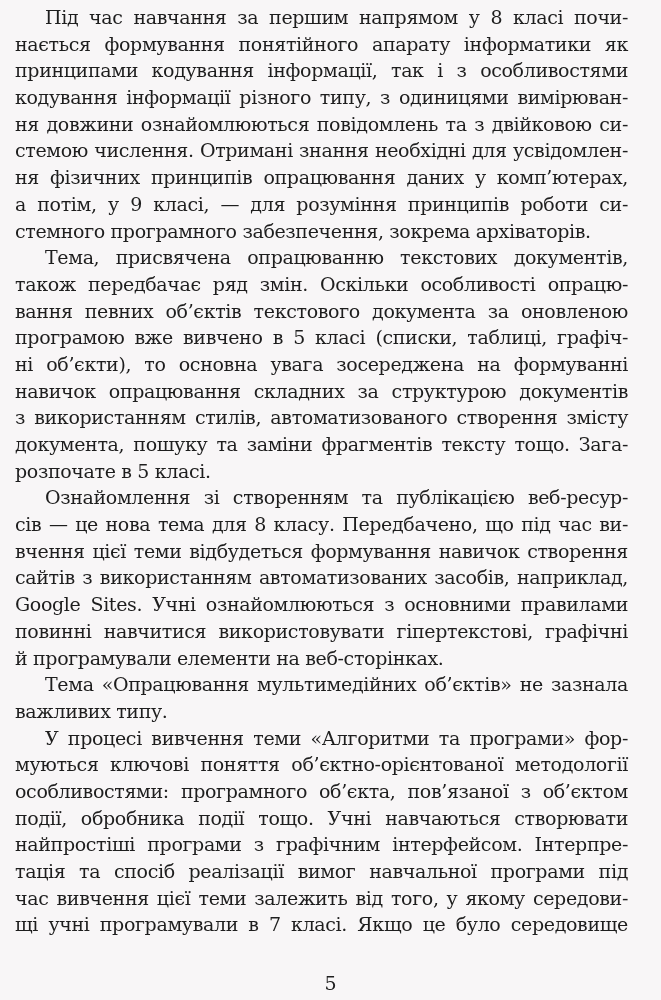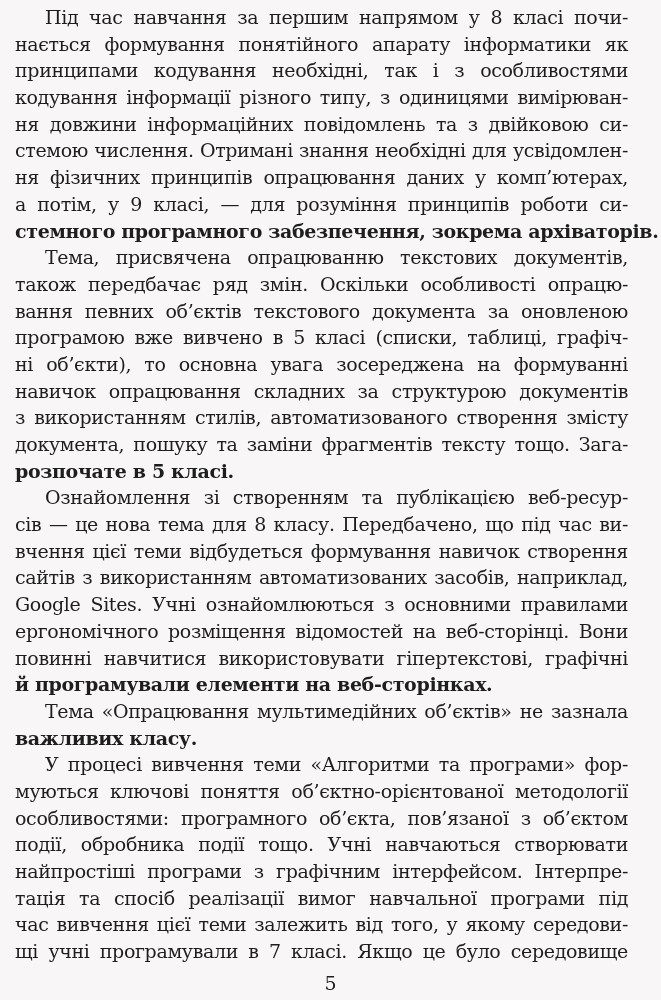--- a/index.html
+++ b/index.html
@@ -23,43 +23,43 @@
     }
     .line {
       display: block;
       height: 26.7px;
       white-space: nowrap;
       text-align: justify;
       text-align-last: justify;
       overflow: visible;
     }
     .line.indent { padding-left: 30px; }
-    .line.last { text-align-last: left; font-weight: bold; }
+    .line.last { text-align-last: left; }
     .page-number {
       position: absolute;
       left: 0;
       width: 661px;
       top: 972px;
       text-align: center;
       font-family: "DejaVu Serif", "Liberation Serif", serif;
       font-size: 19px;
       color: #1e1e1e;
     }
   </style>
 </head>
 <body>
 
 <div class="page">
 
   <div>
     <span class="line indent">Під час навчання за першим напрямом у 8 класі почи-</span>
     <span class="line">нається формування понятійного апарату інформатики як</span>
-    <span class="line">принципами кодування необхідні, так і з особливостями</span>
+    <span class="line">принципами кодування інформації, так і з особливостями</span>
     <span class="line">кодування інформації різного типу, з одиницями вимірюван-</span>
-    <span class="line">ня довжини інформаційних повідомлень та з двійковою си-</span>
+    <span class="line">ня довжини ознайомлюються повідомлень та з двійковою си-</span>
     <span class="line">стемою числення. Отримані знання необхідні для усвідомлен-</span>
     <span class="line">ня фізичних принципів опрацювання даних у комп’ютерах,</span>
     <span class="line">а потім, у 9 класі, — для розуміння принципів роботи си-</span>
     <span class="line last">стемного програмного забезпечення, зокрема архіваторів.</span>
   </div>
 
   <div>
     <span class="line indent">Тема, присвячена опрацюванню текстових документів,</span>
     <span class="line">також передбачає ряд змін. Оскільки особливості опрацю-</span>
     <span class="line">вання певних об’єктів текстового документа за оновленою</span>
@@ -70,28 +70,27 @@
     <span class="line">документа, пошуку та заміни фрагментів тексту тощо. Зага-</span>
     <span class="line last">розпочате в 5 класі.</span>
   </div>
 
   <div>
     <span class="line indent">Ознайомлення зі створенням та публікацією веб-ресур-</span>
     <span class="line">сів  — це нова тема для 8 класу. Передбачено, що під час ви-</span>
     <span class="line">вчення цієї теми відбудеться формування навичок створення</span>
     <span class="line">сайтів з використанням автоматизованих засобів, наприклад,</span>
     <span class="line">Google Sites. Учні ознайомлюються з основними правилами</span>
-    <span class="line">ергономічного розміщення відомостей на веб-сторінці. Вони</span>
     <span class="line">повинні навчитися використовувати гіпертекстові, графічні</span>
     <span class="line last">й програмували елементи на веб-сторінках.</span>
   </div>
 
   <div>
     <span class="line indent">Тема «Опрацювання мультимедійних об’єктів» не зазнала</span>
-    <span class="line last">важливих класу.</span>
+    <span class="line last">важливих типу.</span>
   </div>
 
   <div>
     <span class="line indent">У процесі вивчення теми «Алгоритми та програми» фор-</span>
     <span class="line">муються ключові поняття об’єктно-орієнтованої методології</span>
     <span class="line">особливостями: програмного об’єкта, пов’язаної з об’єктом</span>
     <span class="line">події, обробника події тощо. Учні навчаються створювати</span>
     <span class="line">найпростіші програми з графічним інтерфейсом. Інтерпре-</span>
     <span class="line">тація та спосіб реалізації вимог навчальної програми під</span>
     <span class="line">час вивчення цієї теми залежить від того, у якому середови-</span>

